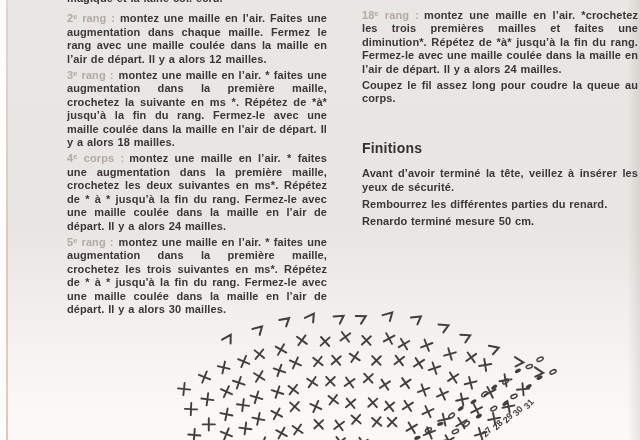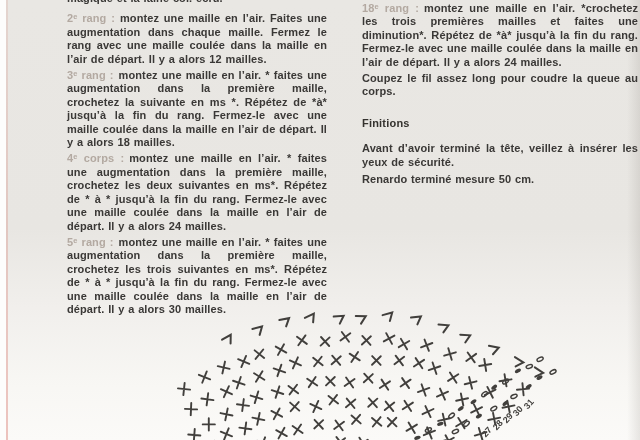--- a/index.html
+++ b/index.html
@@ -7,25 +7,25 @@
   .page{position:absolute;left:0;top:0;width:640px;height:440px;
         background:linear-gradient(180deg,#e9e7e3 0%,#e8e6e2 52%,#f1efec 70%,#f8f7f4 88%,#fbfaf8 100%);}
   .edge-left{position:absolute;left:0;top:0;bottom:0;width:6px;background:#fdfdfc;}
   .edge-pink{position:absolute;left:6px;top:0;bottom:0;width:2px;
         background:linear-gradient(180deg,rgba(213,165,155,.28) 0%,rgba(216,150,140,.4) 55%,rgba(222,140,132,.5) 100%);}
   .edge-right{position:absolute;right:0;top:0;bottom:0;width:13px;
         background:linear-gradient(90deg,rgba(128,122,114,0) 0%,rgba(128,122,114,.17) 100%);}
   .col{position:absolute;top:0;font-size:11px;line-height:13.4px;font-weight:bold;
        color:#3a3836;text-align:justify;letter-spacing:.1px;word-spacing:.6px;}
   .col-left{left:67px;width:260px;}
-  .col-right{left:362px;width:276px;padding-top:2px;}
+  .col-right{left:362px;width:276px;padding-top:9px;}
   .intro{margin:-8px 0 7px 0;}
   p.para{margin:0 0 3px 0;}
   .rang{color:#b3a9a1;margin-right:5px;}
-  h2.finitions{font-size:11px;color:#34322e;margin:18px 0 12px 0;text-align:left;letter-spacing:.2px;}
+  h2.finitions{font-size:14px;color:#34322e;margin:36px 0 12px 0;text-align:left;letter-spacing:.2px;}
   p.fin-para{margin:0 0 4px 0;}
   #diagram-svg{position:absolute;left:0;top:0;width:640px;height:440px;pointer-events:none;}
 </style>
 </head>
 <body>
 
 <div class="page">
   <div class="edge-left"></div>
   <div class="edge-pink"></div>
   <div class="edge-right"></div>
@@ -36,20 +36,21 @@
     <p class="para"><span class="rang">3ᵉ rang :</span><span>montez une maille en l’air. * faites une augmentation dans la première maille, crochetez la suivante en ms *. Répétez de *à* jusqu’à la fin du rang. Fermez-le avec une maille coulée dans la maille en l’air de départ. Il y a alors 18 mailles.</span></p>
     <p class="para"><span class="rang">4ᵉ corps :</span><span>montez une maille en l’air. * faites une augmentation dans la première maille, crochetez les deux suivantes en ms*. Répétez de * à * jusqu’à la fin du rang. Fermez-le avec une maille coulée dans la maille en l’air de départ. Il y a alors 24 mailles.</span></p>
     <p class="para"><span class="rang">5ᵉ rang :</span><span>montez une maille en l’air. * faites une augmentation dans la première maille, crochetez les trois suivantes en ms*. Répétez de * à * jusqu’à la fin du rang. Fermez-le avec une maille coulée dans la maille en l’air de départ. Il y a alors 30 mailles.</span></p>
   </div>
 
   <div class="col col-right">
     <p class="para"><span class="rang">18ᵉ rang :</span><span>montez une maille en l’air. *crochetez les trois premières mailles et faites une diminution*. Répétez de *à* jusqu’à la fin du rang. Fermez-le avec une maille coulée dans la maille en l’air de départ. Il y a alors 24 mailles.</span></p>
     <p class="para">Coupez le fil assez long pour coudre la queue au corps.</p>
     <h2 class="finitions">Finitions</h2>
     <p class="fin-para">Avant d’avoir terminé la tête, veillez à insérer les yeux de sécurité.</p>
+    <p class="fin-para">Rembourrez les différentes parties du renard.</p>
     <p class="fin-para">Renardo terminé mesure 50 cm.</p>
   </div>
 
   <svg id="diagram-svg" viewBox="0 0 640 440" xmlns="http://www.w3.org/2000/svg">
       <path d="M-5.2,-1.6L4.6,-3.4L1.6,4.8" transform="translate(227.5,339.5) rotate(-19.1)" stroke="#413f3c" stroke-width="2" fill="none" stroke-linecap="round"></path>
       <path d="M-5.2,-1.6L4.6,-3.4L1.6,4.8" transform="translate(257.7,330.2) rotate(-4.5)" stroke="#413f3c" stroke-width="2" fill="none" stroke-linecap="round"></path>
       <path d="M-5.2,-1.6L4.6,-3.4L1.6,4.8" transform="translate(284.5,321.6) rotate(-0.5)" stroke="#413f3c" stroke-width="2" fill="none" stroke-linecap="round"></path>
       <path d="M-5.2,-1.6L4.6,-3.4L1.6,4.8" transform="translate(310.3,318.1) rotate(-15.4)" stroke="#413f3c" stroke-width="2" fill="none" stroke-linecap="round"></path>
       <path d="M-5.2,-1.6L4.6,-3.4L1.6,4.8" transform="translate(338.7,318.7) rotate(5.8)" stroke="#413f3c" stroke-width="2" fill="none" stroke-linecap="round"></path>
       <path d="M-5.2,-1.6L4.6,-3.4L1.6,4.8" transform="translate(360.5,318.6) rotate(12.5)" stroke="#413f3c" stroke-width="2" fill="none" stroke-linecap="round"></path>

